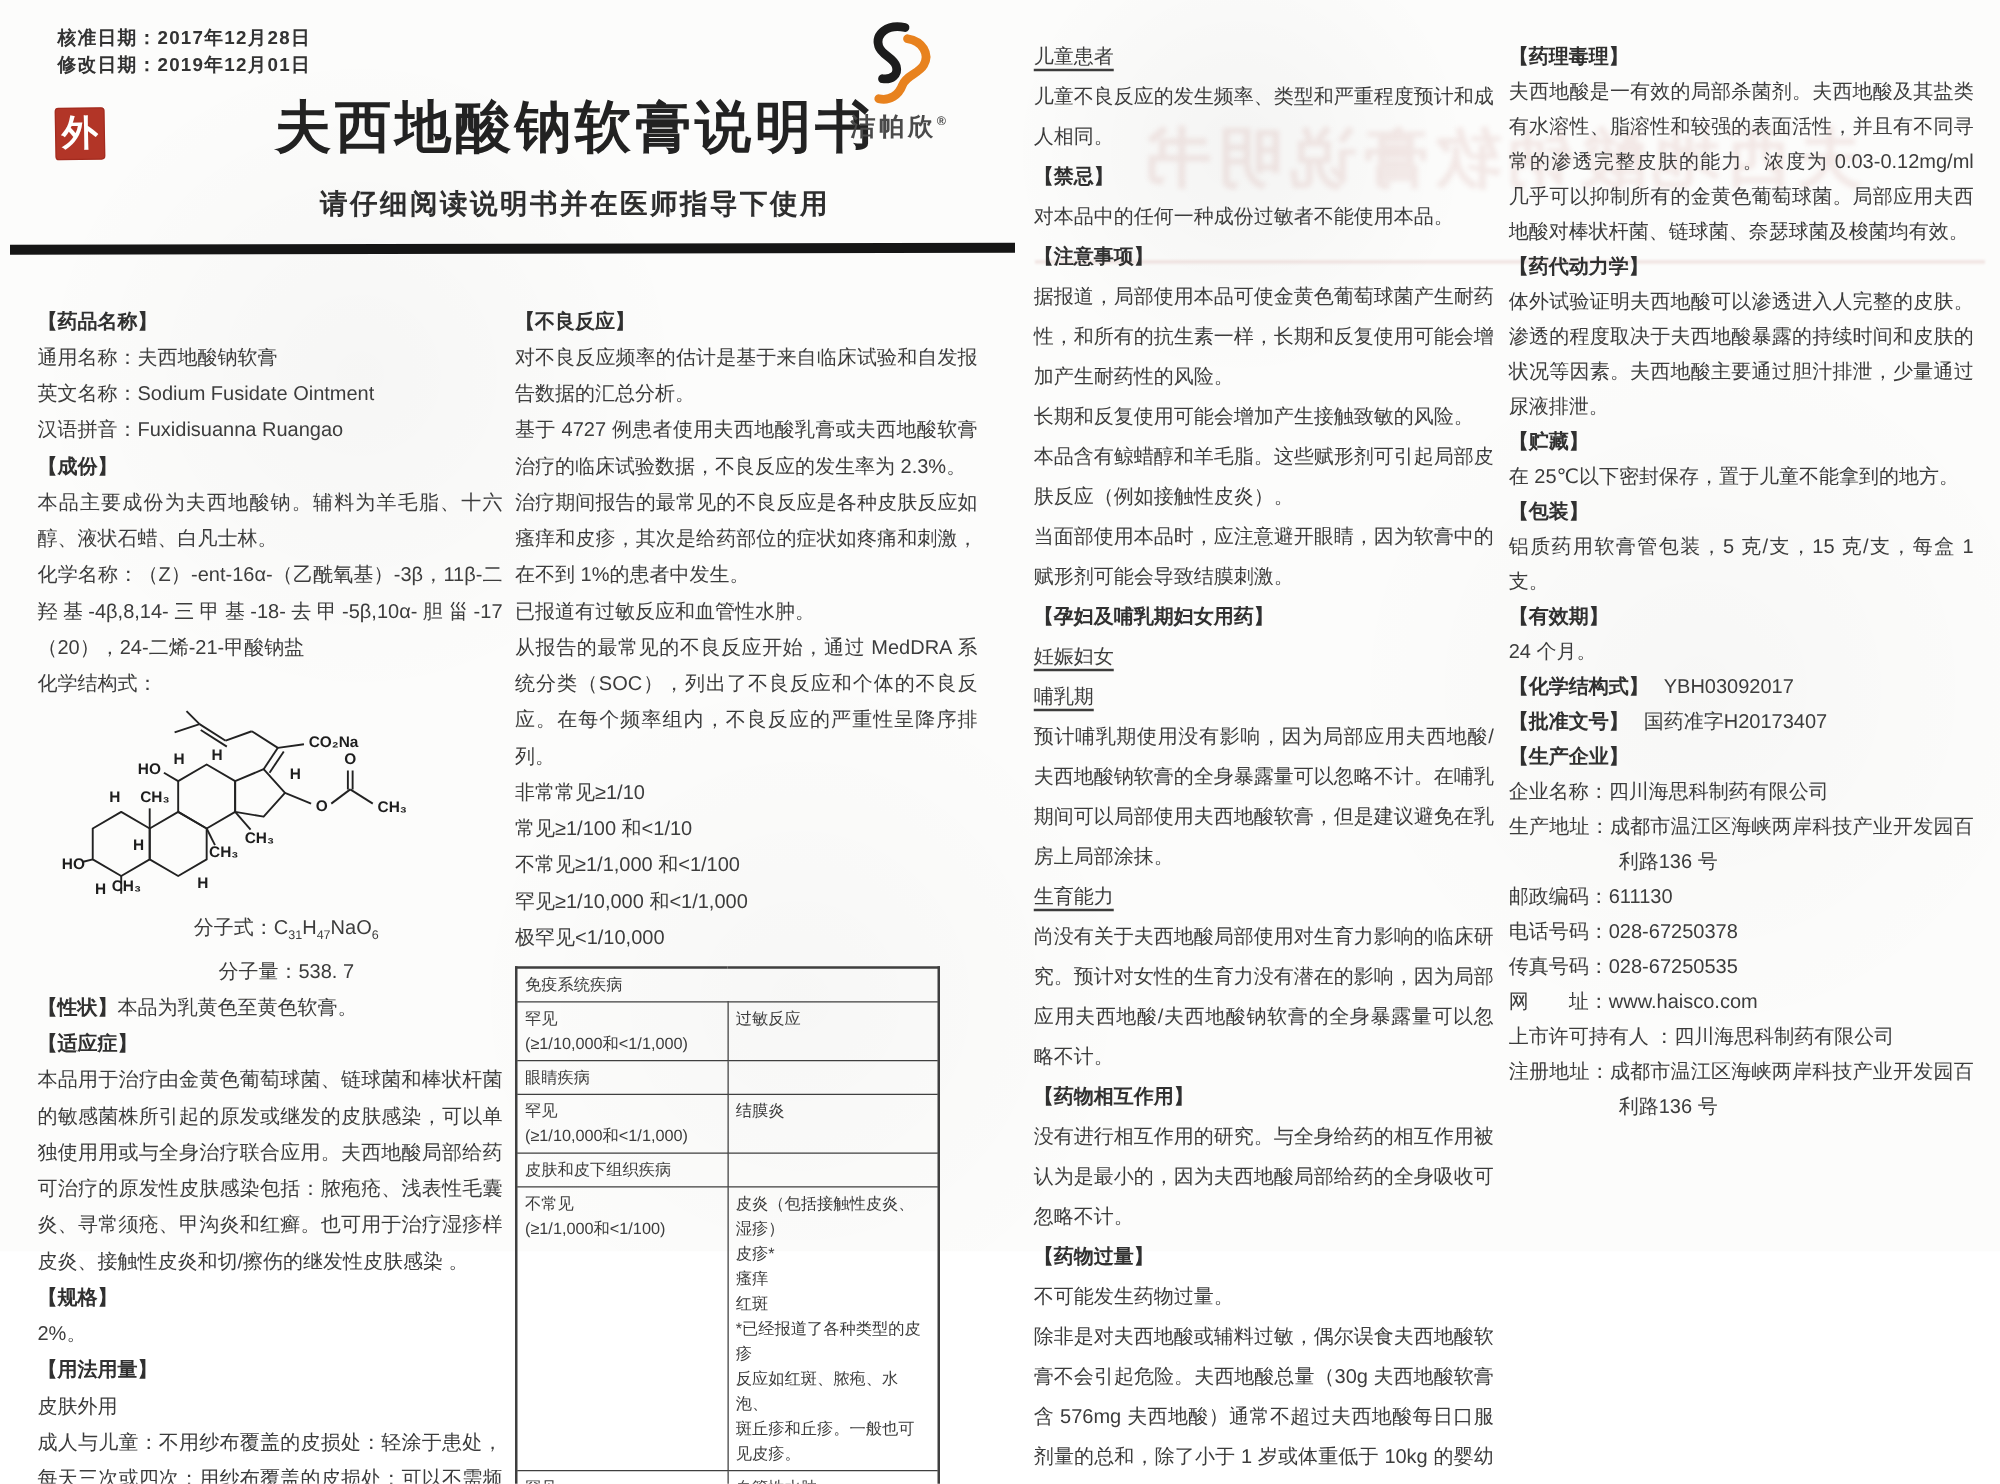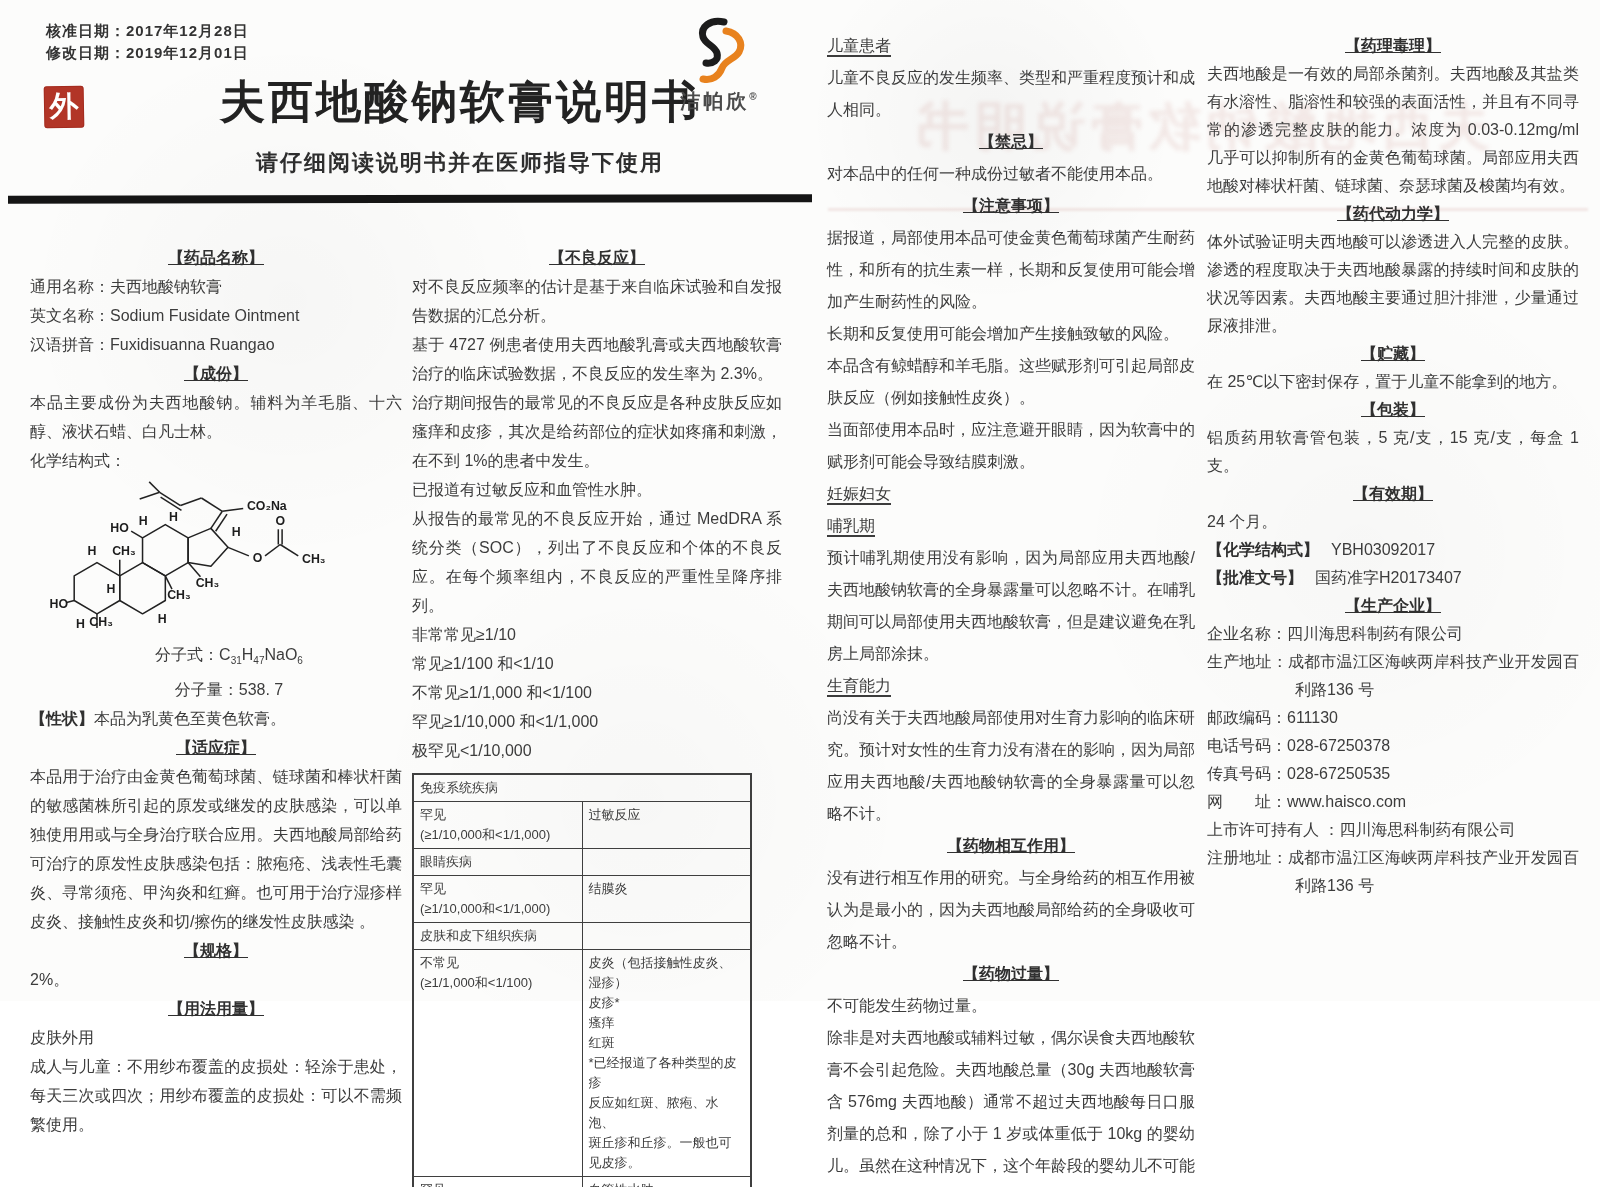--- a/index.html
+++ b/index.html
@@ -43,21 +43,21 @@
     opacity:.13;transform:scaleX(-1);filter:blur(2px);white-space:nowrap;pointer-events:none;
   }
   .bleed-line{position:absolute;left:828px;top:208px;width:760px;height:3px;background:#b4635a;opacity:.14;filter:blur(1px);pointer-events:none;}
   
   .col{position:absolute;text-align:justify;}
   .col-1{left:30px;top:243px;width:372px;font-size:16px;line-height:29px;}
   .col-2{left:412px;top:243px;width:370px;font-size:16px;line-height:29px;}
   .col-3{left:827px;top:30px;width:368px;font-size:16px;line-height:32px;}
   .col-4{left:1207px;top:32px;width:372px;font-size:16px;line-height:28px;}
   .para{margin:0;}
-  .para.heading{font-weight:600;color:#303030;text-align:center;text-decoration:underline;}
+  .para.heading{font-weight:600;color:#303030;text-align:left;}
   .para .inline-h{font-weight:600;color:#303030;}
   .para .gap{margin-left:12px;}
   .para.kv{padding-left:5.5em;text-indent:-5.5em;}
   .para.ind{padding-left:26px;text-align:center;}
   .u-title{border-bottom:2px solid #3c3c3c;padding-bottom:1px;}
   sub{font-size:10px;}
   
   #chem-structure{display:none;margin:4px 0 2px 14px;}
   #chem-structure svg text{font-size:13px;font-weight:600;fill:#1d1d1d;font-family:"Liberation Sans","DejaVu Sans",sans-serif;}
   
@@ -99,20 +99,21 @@
   <div class="bleed-title" aria-hidden="true">夫西地酸钠软膏说明书</div>
   <div class="bleed-line" aria-hidden="true"></div>
 
   <div class="col col-1">
       <div class="para heading">【药品名称】</div>
       <div class="para">通用名称：夫西地酸钠软膏</div>
       <div class="para">英文名称：Sodium Fusidate Ointment</div>
       <div class="para">汉语拼音：Fuxidisuanna Ruangao</div>
       <div class="para heading">【成份】</div>
       <div class="para">本品主要成份为夫西地酸钠。辅料为羊毛脂、十六醇、液状石蜡、白凡士林。</div>
+      <div class="para">化学名称：（Z）-ent-16α-（乙酰氧基）-3β，11β-二羟基-4β,8,14-三甲基-18-去甲-5β,10α-胆甾-17（20），24-二烯-21-甲酸钠盐</div>
       <div class="para">化学结构式：</div>
       <div id="chem-structure" style="display: block;">
     <svg width="330" height="150" viewBox="0 0 340 158">
       <g fill="none" stroke="#222" stroke-width="1.6" stroke-linejoin="round">
         <polygon points="28,102 52,88 76,102 76,128 52,142 28,128"></polygon>
         <polygon points="76,102 100,88 124,102 124,128 100,142 76,128"></polygon>
         <polygon points="100,88 100,62 124,48 148,62 148,88 124,102"></polygon>
         <polygon points="148,62 172,52 190,72 172,92 148,88"></polygon>
 
         <line x1="20" y1="130" x2="28" y2="128"></line>
@@ -245,20 +246,21 @@
   <div class="col col-3">
       <div class="para"><span class="u-title">儿童患者</span></div>
       <div class="para">儿童不良反应的发生频率、类型和严重程度预计和成人相同。</div>
       <div class="para heading">【禁忌】</div>
       <div class="para">对本品中的任何一种成份过敏者不能使用本品。</div>
       <div class="para heading">【注意事项】</div>
       <div class="para">据报道，局部使用本品可使金黄色葡萄球菌产生耐药性，和所有的抗生素一样，长期和反复使用可能会增加产生耐药性的风险。</div>
       <div class="para">长期和反复使用可能会增加产生接触致敏的风险。</div>
       <div class="para">本品含有鲸蜡醇和羊毛脂。这些赋形剂可引起局部皮肤反应（例如接触性皮炎）。</div>
       <div class="para">当面部使用本品时，应注意避开眼睛，因为软膏中的赋形剂可能会导致结膜刺激。</div>
+      <div class="para heading">【孕妇及哺乳期妇女用药】</div>
       <div class="para"><span class="u-title">妊娠妇女</span></div>
       <div class="para"><span class="u-title">哺乳期</span></div>
       <div class="para">预计哺乳期使用没有影响，因为局部应用夫西地酸/夫西地酸钠软膏的全身暴露量可以忽略不计。在哺乳期间可以局部使用夫西地酸软膏，但是建议避免在乳房上局部涂抹。</div>
       <div class="para"><span class="u-title">生育能力</span></div>
       <div class="para">尚没有关于夫西地酸局部使用对生育力影响的临床研究。预计对女性的生育力没有潜在的影响，因为局部应用夫西地酸/夫西地酸钠软膏的全身暴露量可以忽略不计。</div>
       <div class="para heading">【药物相互作用】</div>
       <div class="para">没有进行相互作用的研究。与全身给药的相互作用被认为是最小的，因为夫西地酸局部给药的全身吸收可忽略不计。</div>
       <div class="para heading">【药物过量】</div>
       <div class="para">不可能发生药物过量。</div>
       <div class="para">除非是对夫西地酸或辅料过敏，偶尔误食夫西地酸软膏不会引起危险。夫西地酸总量（30g 夫西地酸软膏含 576mg 夫西地酸）通常不超过夫西地酸每日口服剂量的总和，除了小于 1 岁或体重低于 10kg 的婴幼儿。虽然在这种情况下，这个年龄段的婴幼儿不可能误食整管软膏。辅料的浓度很低不会产生安全风险。</div>

